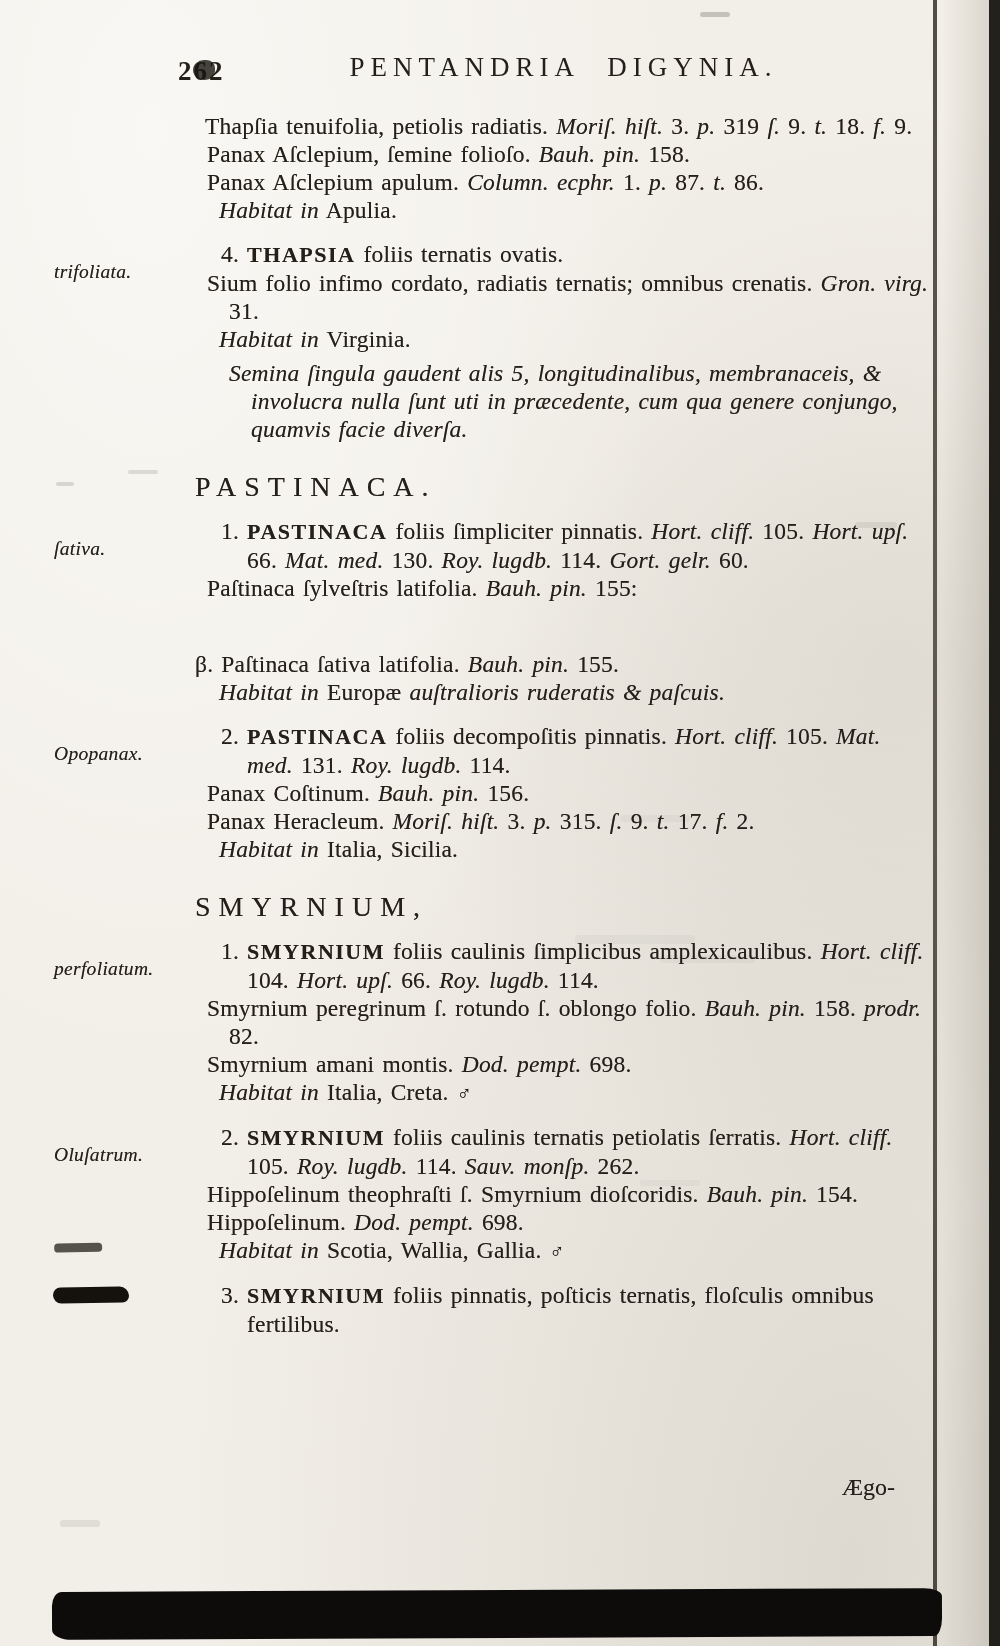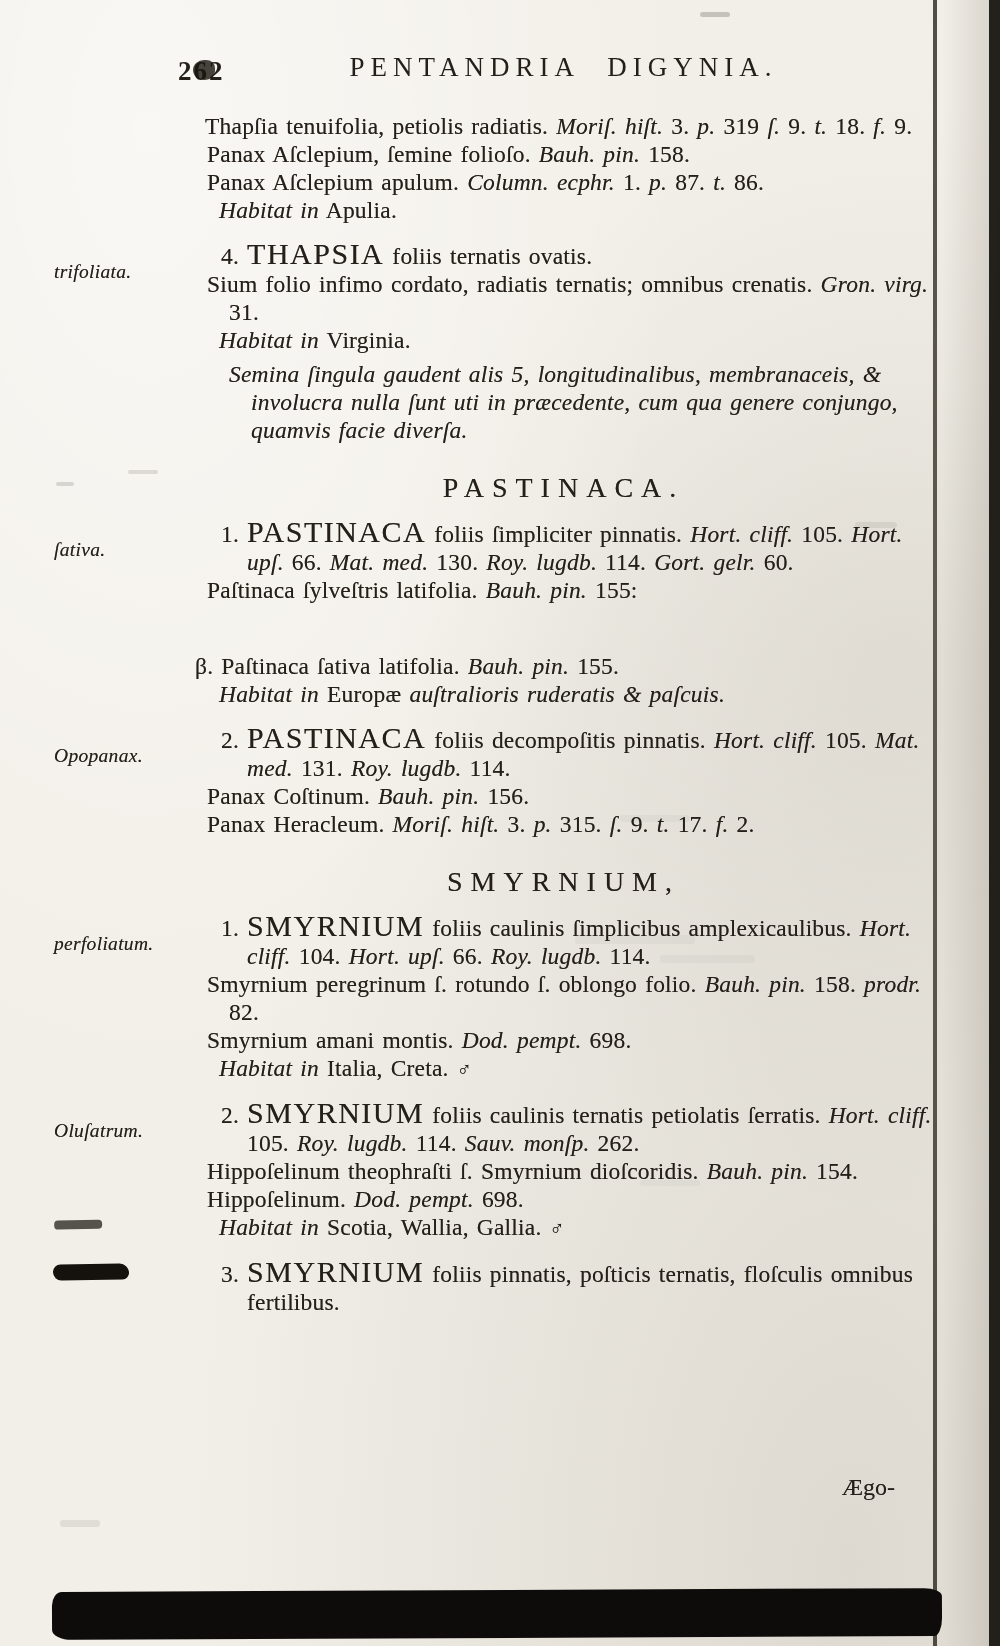--- a/index.html
+++ b/index.html
@@ -30,24 +30,24 @@
     letter-spacing:0.2px;word-spacing:2px;
     text-shadow:0 0 0.5px rgba(35,28,20,0.55);
   }
   .block{position:relative;}
   .entry{margin-top:16px;padding-left:52px;text-indent:-26px;}
   .syn  {padding-left:34px;text-indent:-22px;}
   .syn2 {padding-left:34px;text-indent:-24px;}
   .synbeta{padding-left:34px;text-indent:-34px;margin-top:48px;}
   .hab  {padding-left:24px;}
   .note {margin-top:6px;padding-left:56px;text-indent:-22px;}
-  .head {margin:30px 8px 12px;padding:0;text-indent:0;text-align:center;
+  .head {margin:30px 0 12px;padding:0;text-indent:0;text-align:left;
          font-size:28px;letter-spacing:8px;}
   .it{font-style:italic;}
-  .sc{font-size:30px;letter-spacing:1.5px;}
+  .sc{font-size:22px;letter-spacing:1.5px;font-weight:bold;}
   .sym{font-size:20px;}
   .margin-label{
     position:absolute;left:-141px;top:18px;
     font-style:italic;font-size:19.5px;text-indent:0;white-space:nowrap;
     letter-spacing:0.3px;
   }
   .margin-smudge{
     position:absolute;left:-142px;top:6px;width:76px;height:16px;
     background:#15120d;border-radius:8px 10px 7px 9px;transform:rotate(-1deg);
   }
@@ -93,20 +93,21 @@
       <div class="block hab"><span class="it">Habitat in</span><span> Virginia.</span></div>
       <div class="block note"><span class="it">Semina ſingula gaudent alis 5, longitudinalibus, membranaceis, &amp; involucra nulla ſunt uti in præcedente, cum qua genere conjungo, quamvis facie diverſa.</span></div>
       <div class="block head"><span>PASTINACA.</span></div>
       <div class="block entry"><span class="margin-label">ſativa.</span><span>1. </span><span class="sc">PASTINACA</span><span> foliis ſimpliciter pinnatis. </span><span class="it">Hort. cliff.</span><span> 105. </span><span class="it">Hort. upſ.</span><span> 66. </span><span class="it">Mat. med.</span><span> 130. </span><span class="it">Roy. lugdb.</span><span> 114. </span><span class="it">Gort. gelr.</span><span> 60.</span></div>
       <div class="block syn"><span>Paſtinaca ſylveſtris latifolia. </span><span class="it">Bauh. pin.</span><span> 155:</span></div>
       <div class="block synbeta"><span>β. Paſtinaca ſativa latifolia. </span><span class="it">Bauh. pin.</span><span> 155.</span></div>
       <div class="block hab"><span class="it">Habitat in</span><span> Europæ </span><span class="it">auſtralioris ruderatis &amp; paſcuis.</span></div>
       <div class="block entry"><span class="margin-label">Opopanax.</span><span>2. </span><span class="sc">PASTINACA</span><span> foliis decompoſitis pinnatis. </span><span class="it">Hort. cliff.</span><span> 105. </span><span class="it">Mat. med.</span><span> 131. </span><span class="it">Roy. lugdb.</span><span> 114.</span></div>
       <div class="block syn"><span>Panax Coſtinum. </span><span class="it">Bauh. pin.</span><span> 156.</span></div>
       <div class="block syn"><span>Panax Heracleum. </span><span class="it">Moriſ. hiſt.</span><span> 3. </span><span class="it">p.</span><span> 315. </span><span class="it">ſ.</span><span> 9. </span><span class="it">t.</span><span> 17. </span><span class="it">f.</span><span> 2.</span></div>
+      <div class="block hab"><span class="it">Habitat in</span><span> Italia, Sicilia.</span></div>
       <div class="block head"><span>SMYRNIUM,</span></div>
       <div class="block entry"><span class="margin-label">perfoliatum.</span><span>1. </span><span class="sc">SMYRNIUM</span><span> foliis caulinis ſimplicibus amplexicaulibus. </span><span class="it">Hort. cliff.</span><span> 104. </span><span class="it">Hort. upſ.</span><span> 66. </span><span class="it">Roy. lugdb.</span><span> 114.</span></div>
       <div class="block syn"><span>Smyrnium peregrinum ſ. rotundo ſ. oblongo folio. </span><span class="it">Bauh. pin.</span><span> 158. </span><span class="it">prodr.</span><span> 82.</span></div>
       <div class="block syn"><span>Smyrnium amani montis. </span><span class="it">Dod. pempt.</span><span> 698.</span></div>
       <div class="block hab"><span class="it">Habitat in</span><span> Italia, Creta. </span><span class="sym">♂</span></div>
       <div class="block entry"><span class="margin-label">Oluſatrum.</span><span>2. </span><span class="sc">SMYRNIUM</span><span> foliis caulinis ternatis petiolatis ſerratis. </span><span class="it">Hort. cliff.</span><span> 105. </span><span class="it">Roy. lugdb.</span><span> 114. </span><span class="it">Sauv. monſp.</span><span> 262.</span></div>
       <div class="block syn"><span>Hippoſelinum theophraſti ſ. Smyrnium dioſcoridis. </span><span class="it">Bauh. pin.</span><span> 154.</span></div>
       <div class="block syn"><span>Hippoſelinum. </span><span class="it">Dod. pempt.</span><span> 698.</span></div>
       <div class="block hab"><span class="it">Habitat in</span><span> Scotia, Wallia, Gallia. </span><span class="sym">♂</span></div>
       <div class="block entry"><span class="margin-smudge"></span><span>3. </span><span class="sc">SMYRNIUM</span><span> foliis pinnatis, poſticis ternatis, floſculis omnibus fertilibus.</span></div>

